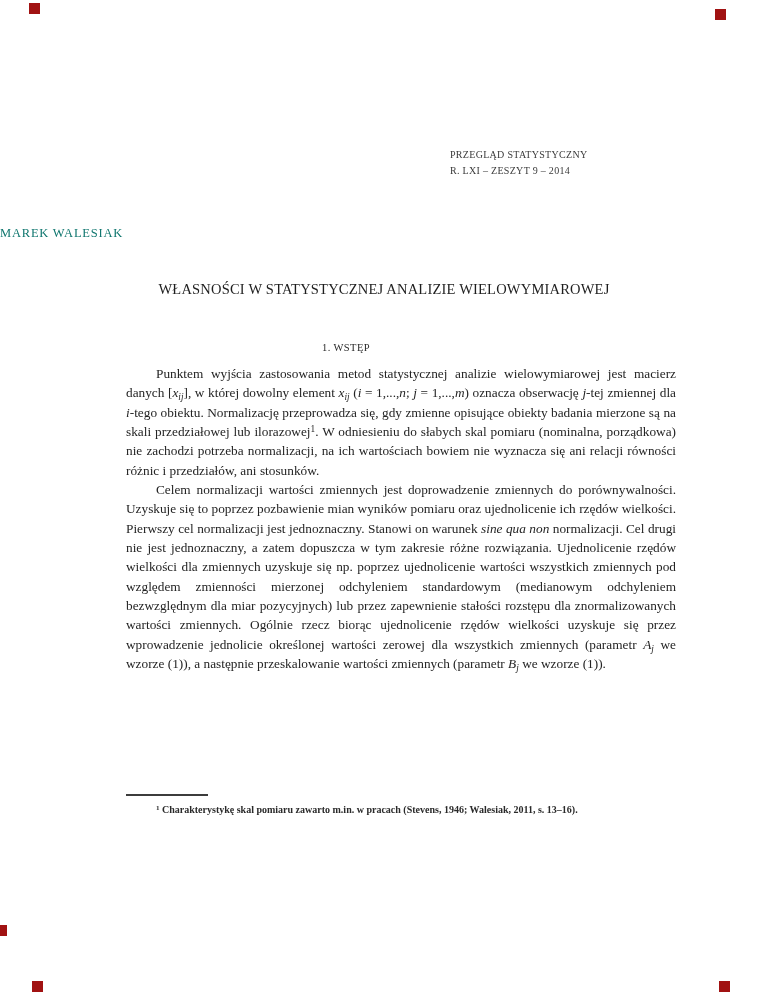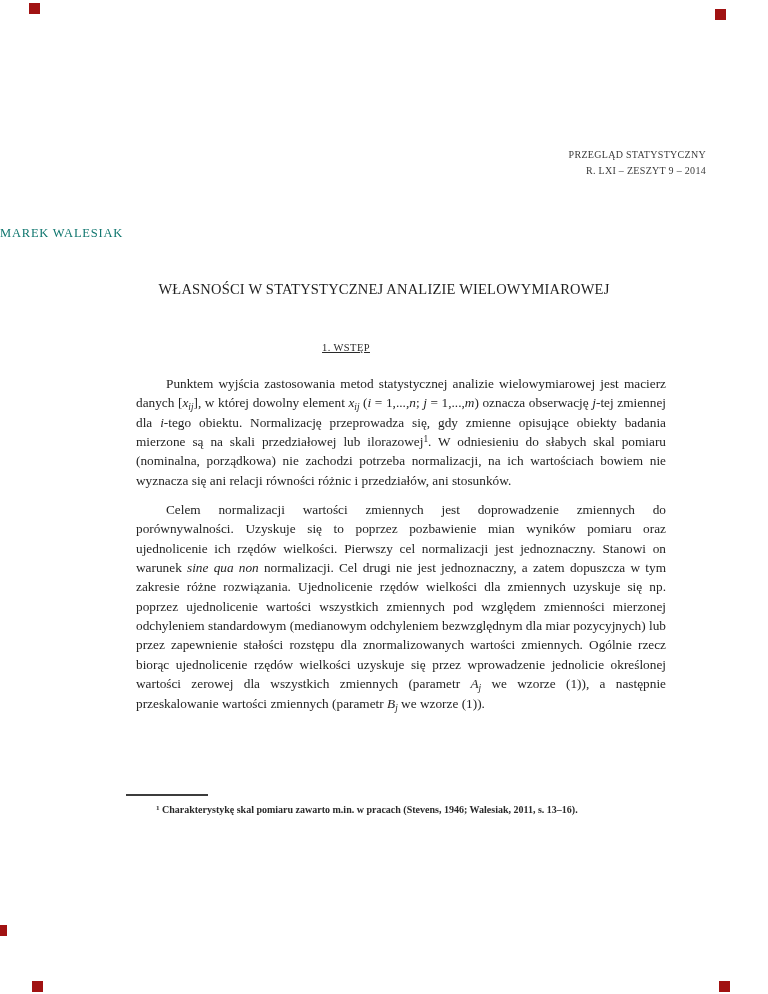--- a/index.html
+++ b/index.html
@@ -10,21 +10,21 @@
     margin: 0 auto;
     background: #ffffff;
     overflow: hidden;
     font-family: "Liberation Serif", "DejaVu Serif", serif;
     color: #262626;
     -webkit-font-smoothing: antialiased;
   }
   .journal-head {
     position: absolute;
     top: 147px; left: 450px; width: 256px;
-    text-align: right;
+    text-align: left;
     font-size: 10px;
     line-height: 15.5px;
     letter-spacing: 0.3px;
     color: #3a3a3a;
   }
   .author {
     position: absolute;
     top: 226px; left: 0; width: 740px;
     font-size: 12.5px;
     letter-spacing: 0.8px;
@@ -39,31 +39,30 @@
     letter-spacing: 0.2px;
     color: #1e1e1e;
   }
   .section-heading {
     position: absolute;
     top: 342px; left: 0; width: 692px;
     text-align: center;
     font-size: 10.5px;
     letter-spacing: 0.4px;
     color: #2a2a2a;
-    text-decoration: underline;
   }
   .body {
     position: absolute;
     top: 364px; left: 126px; width: 550px;
     font-size: 13.3px;
     line-height: 19.35px;
     text-align: justify;
     color: #242424;
   }
-  .body p { margin: 10px; text-indent: 30px; }
+  .body p { margin: 0; text-indent: 30px; }
   .footnote-rule {
     position: absolute;
     top: 794px; left: 126px;
     width: 82px; height: 1.5px;
     background: #3c3c3c;
   }
   .footnote {
     position: absolute;
     top: 802px; left: 126px; width: 550px;
     font-size: 10px;

